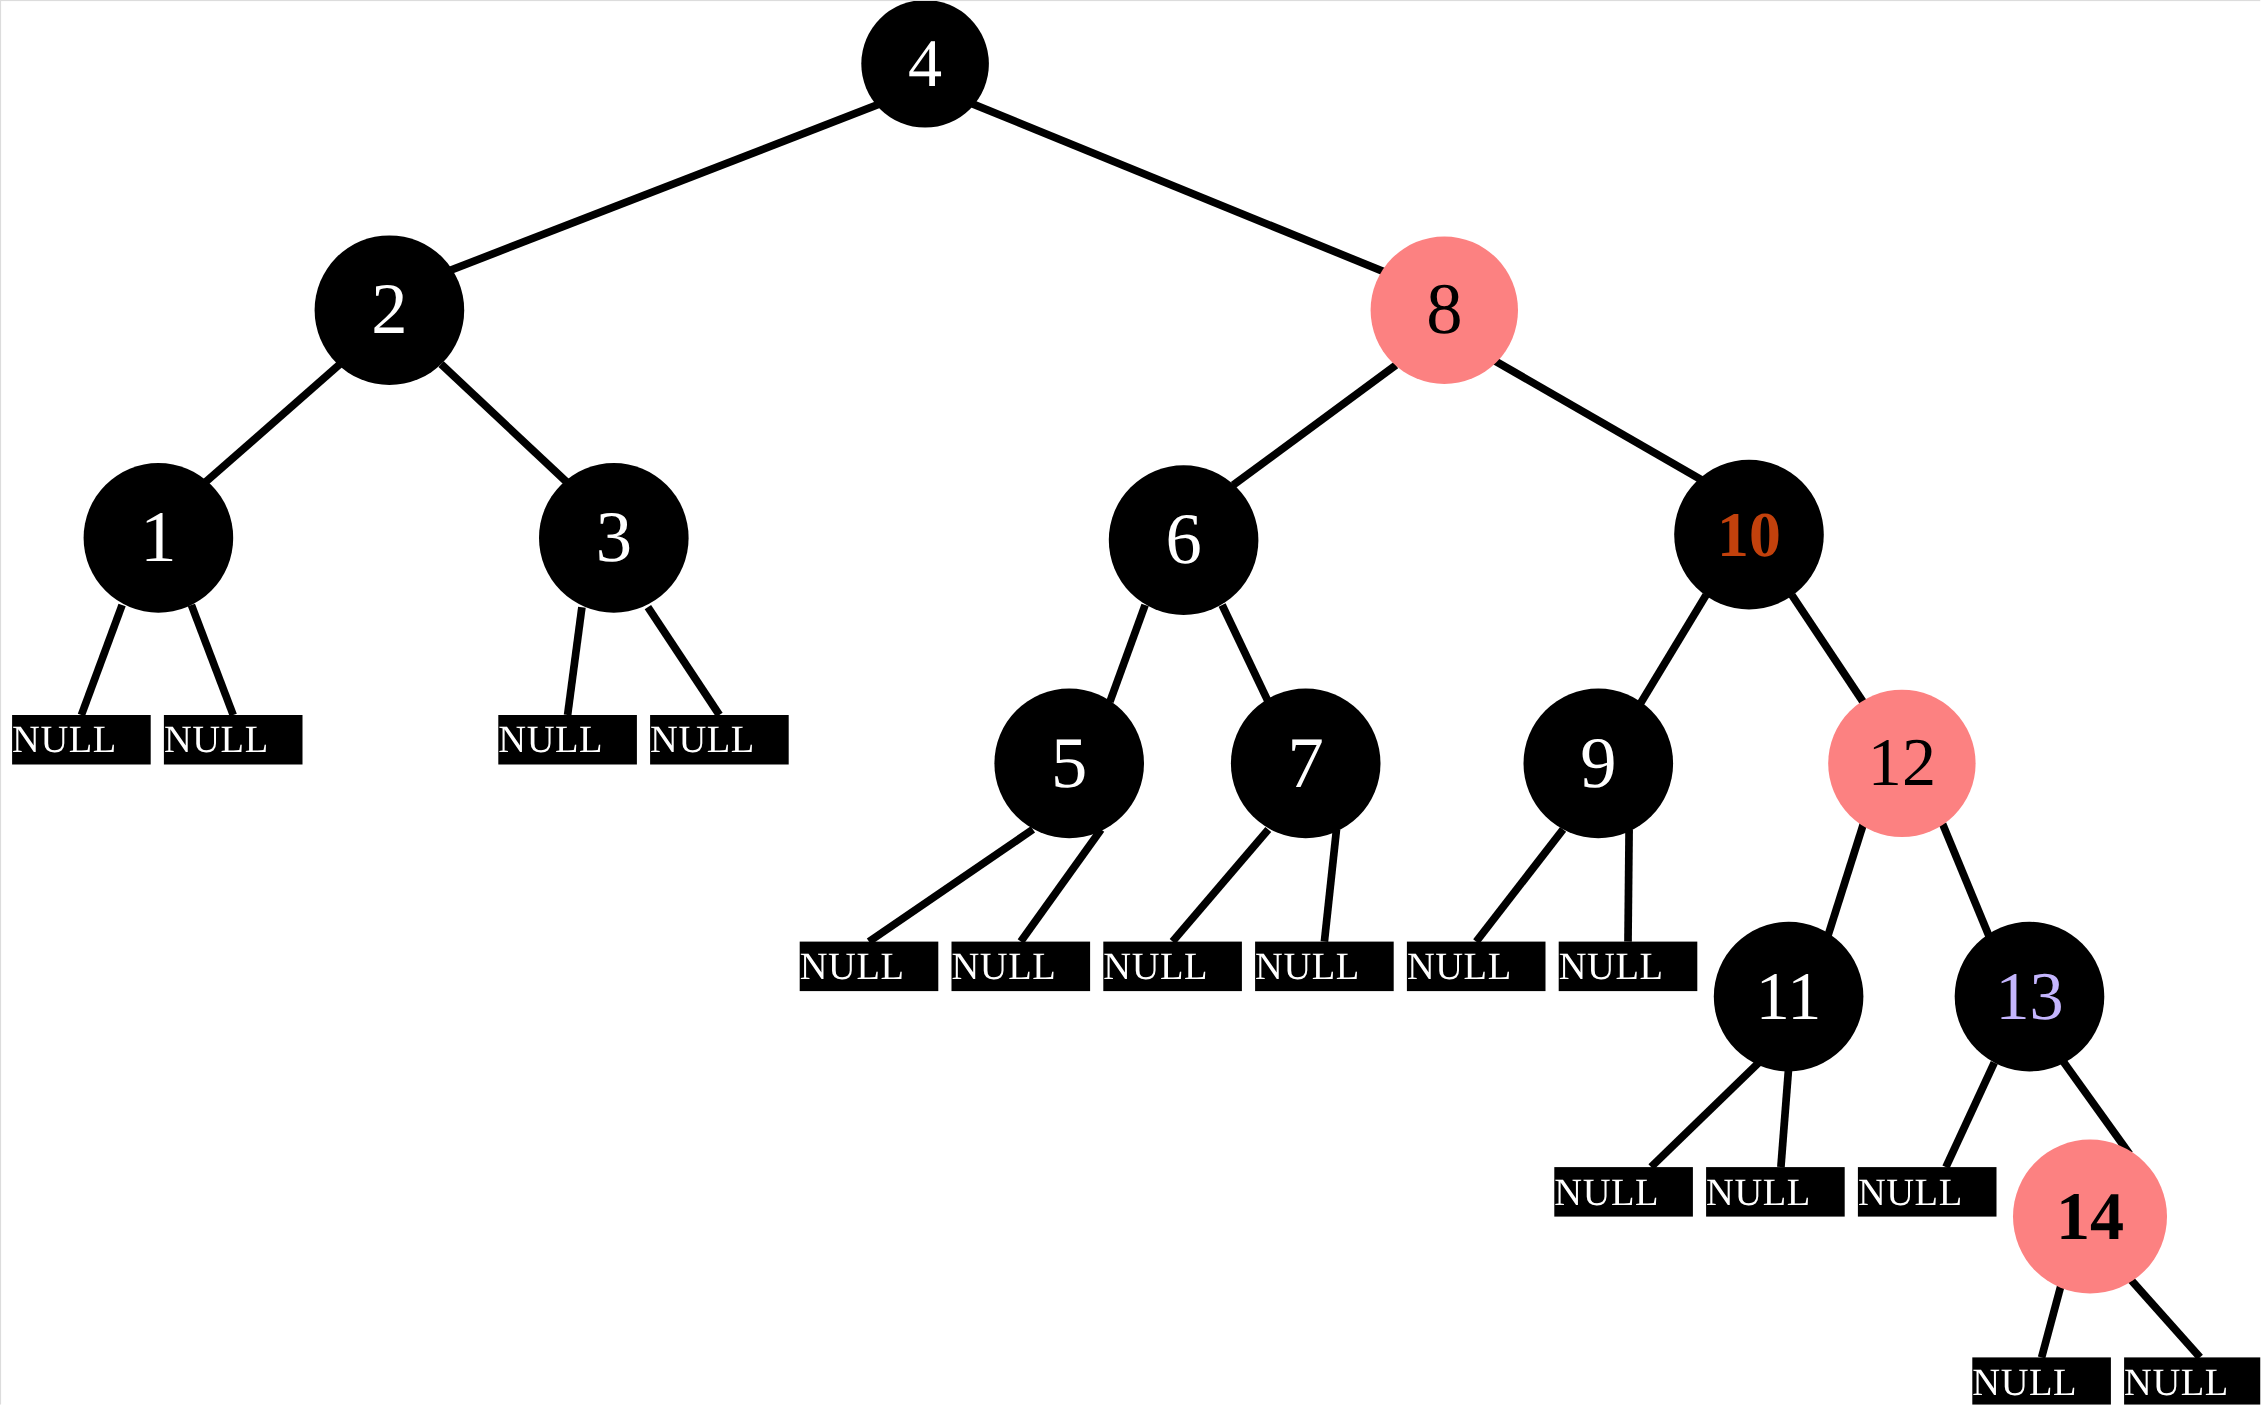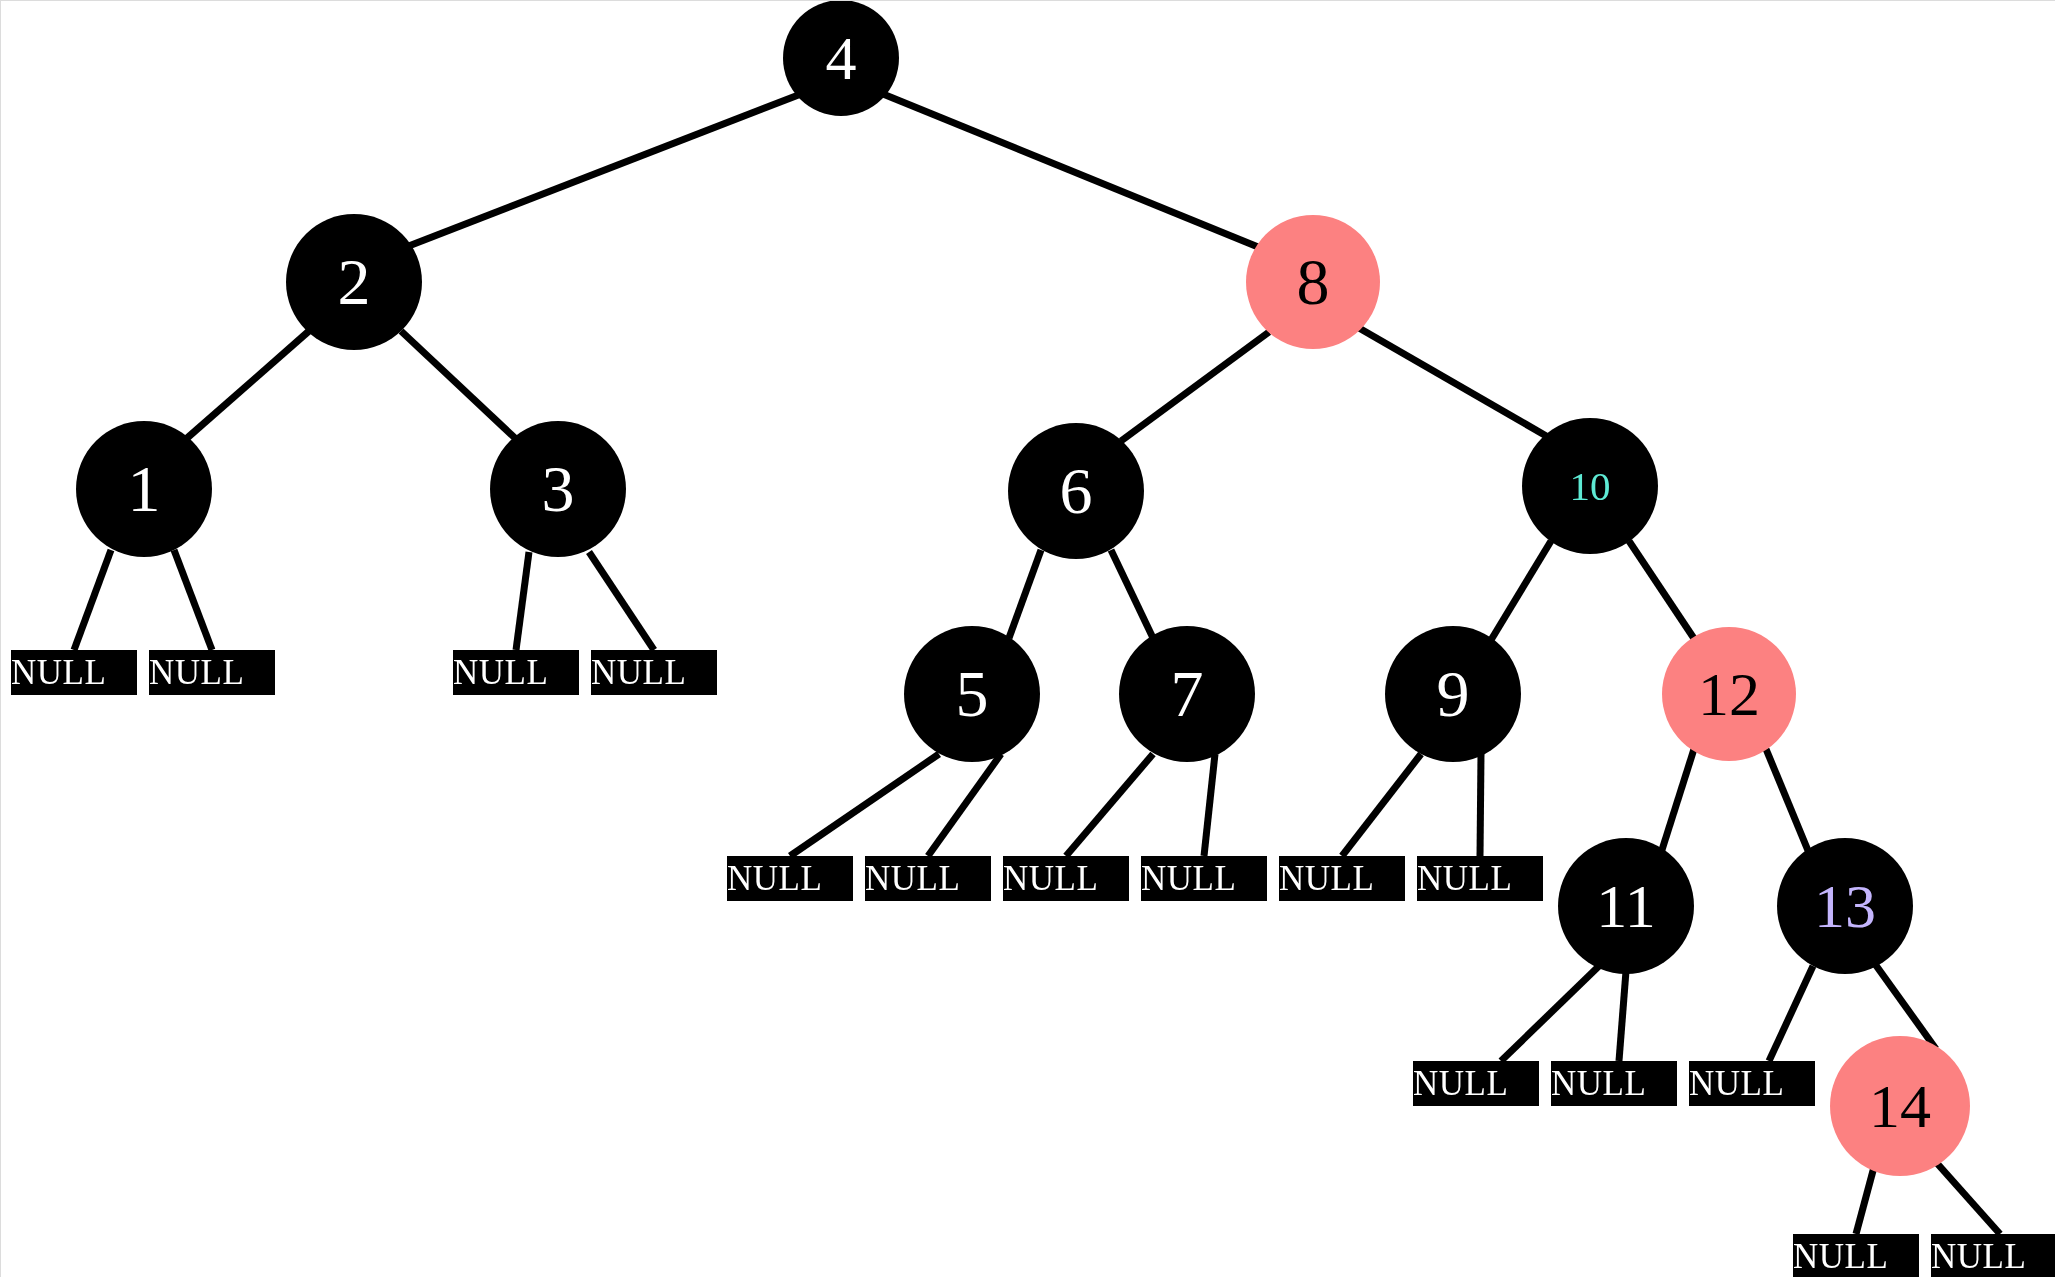--- a/index.html
+++ b/index.html
@@ -106,42 +106,42 @@
     </div>
     <div class="tree-node black" style="left: 75px; top: 420px; width: 136px; height: 136px; font-size: 66px; background: rgb(0, 0, 0); color: rgb(255, 255, 255);">
       <span>1</span>
     </div>
     <div class="tree-node black" style="left: 489px; top: 420px; width: 136px; height: 136px; font-size: 66px; background: rgb(0, 0, 0); color: rgb(255, 255, 255);">
       <span>3</span>
     </div>
     <div class="tree-node black" style="left: 1007px; top: 422px; width: 136px; height: 136px; font-size: 66px; background: rgb(0, 0, 0); color: rgb(255, 255, 255);">
       <span>6</span>
     </div>
-    <div class="tree-node black" style="left: 1521px; top: 417px; width: 136px; height: 136px; font-size: 41px; background: rgb(0, 0, 0); color: #5eead4;">
+    <div class="tree-node black" style="left: 1521px; top: 417px; width: 136px; height: 136px; font-size: 58px; background: rgb(0, 0, 0); color: #c2410c; font-weight: bold;">
       <span>10</span>
     </div>
     <div class="tree-node black" style="left: 903px; top: 625px; width: 136px; height: 136px; font-size: 66px; background: rgb(0, 0, 0); color: rgb(255, 255, 255);">
       <span>5</span>
     </div>
     <div class="tree-node black" style="left: 1118px; top: 625px; width: 136px; height: 136px; font-size: 66px; background: rgb(0, 0, 0); color: rgb(255, 255, 255);">
       <span>7</span>
     </div>
     <div class="tree-node black" style="left: 1384px; top: 625px; width: 136px; height: 136px; font-size: 66px; background: rgb(0, 0, 0); color: rgb(255, 255, 255);">
       <span>9</span>
     </div>
     <div class="tree-node red" style="left: 1661px; top: 626px; width: 134px; height: 134px; font-size: 62px; background: rgb(252, 129, 129); color: rgb(0, 0, 0); align-items: center;">
       <span>12</span>
     </div>
     <div class="tree-node black" style="left: 1557px; top: 837px; width: 136px; height: 136px; font-size: 62px; background: rgb(0, 0, 0); color: rgb(255, 255, 255); text-align: center;">
       <span>11</span>
     </div>
     <div class="tree-node black" style="left: 1776px; top: 837px; width: 136px; height: 136px; font-size: 62px; background: rgb(0, 0, 0); color: #c4b5fd;">
       <span>13</span>
     </div>
-    <div class="tree-node red" style="left: 1829px; top: 1035px; width: 140px; height: 140px; font-size: 62px; background: rgb(252, 129, 129); color: rgb(0, 0, 0);">
+    <div class="tree-node red" style="left: 1829px; top: 1035px; width: 140px; height: 140px; font-size: 62px; background: rgb(252, 129, 129); color: rgb(0, 0, 0); font-weight: bold;">
       <span>14</span>
     </div>
     <div class="null-leaf" style="left: 10px; top: 649px; width: 126px; height: 45px; font-size: 35px; background: rgb(0, 0, 0); color: rgb(255, 255, 255);">
       <span>NULL</span>
     </div>
     <div class="null-leaf" style="left: 148px; top: 649px; width: 126px; height: 45px; font-size: 35px; background: rgb(0, 0, 0); color: rgb(255, 255, 255);">
       <span>NULL</span>
     </div>
     <div class="null-leaf" style="left: 452px; top: 649px; width: 126px; height: 45px; font-size: 35px; background: rgb(0, 0, 0); color: rgb(255, 255, 255);">
       <span>NULL</span>

